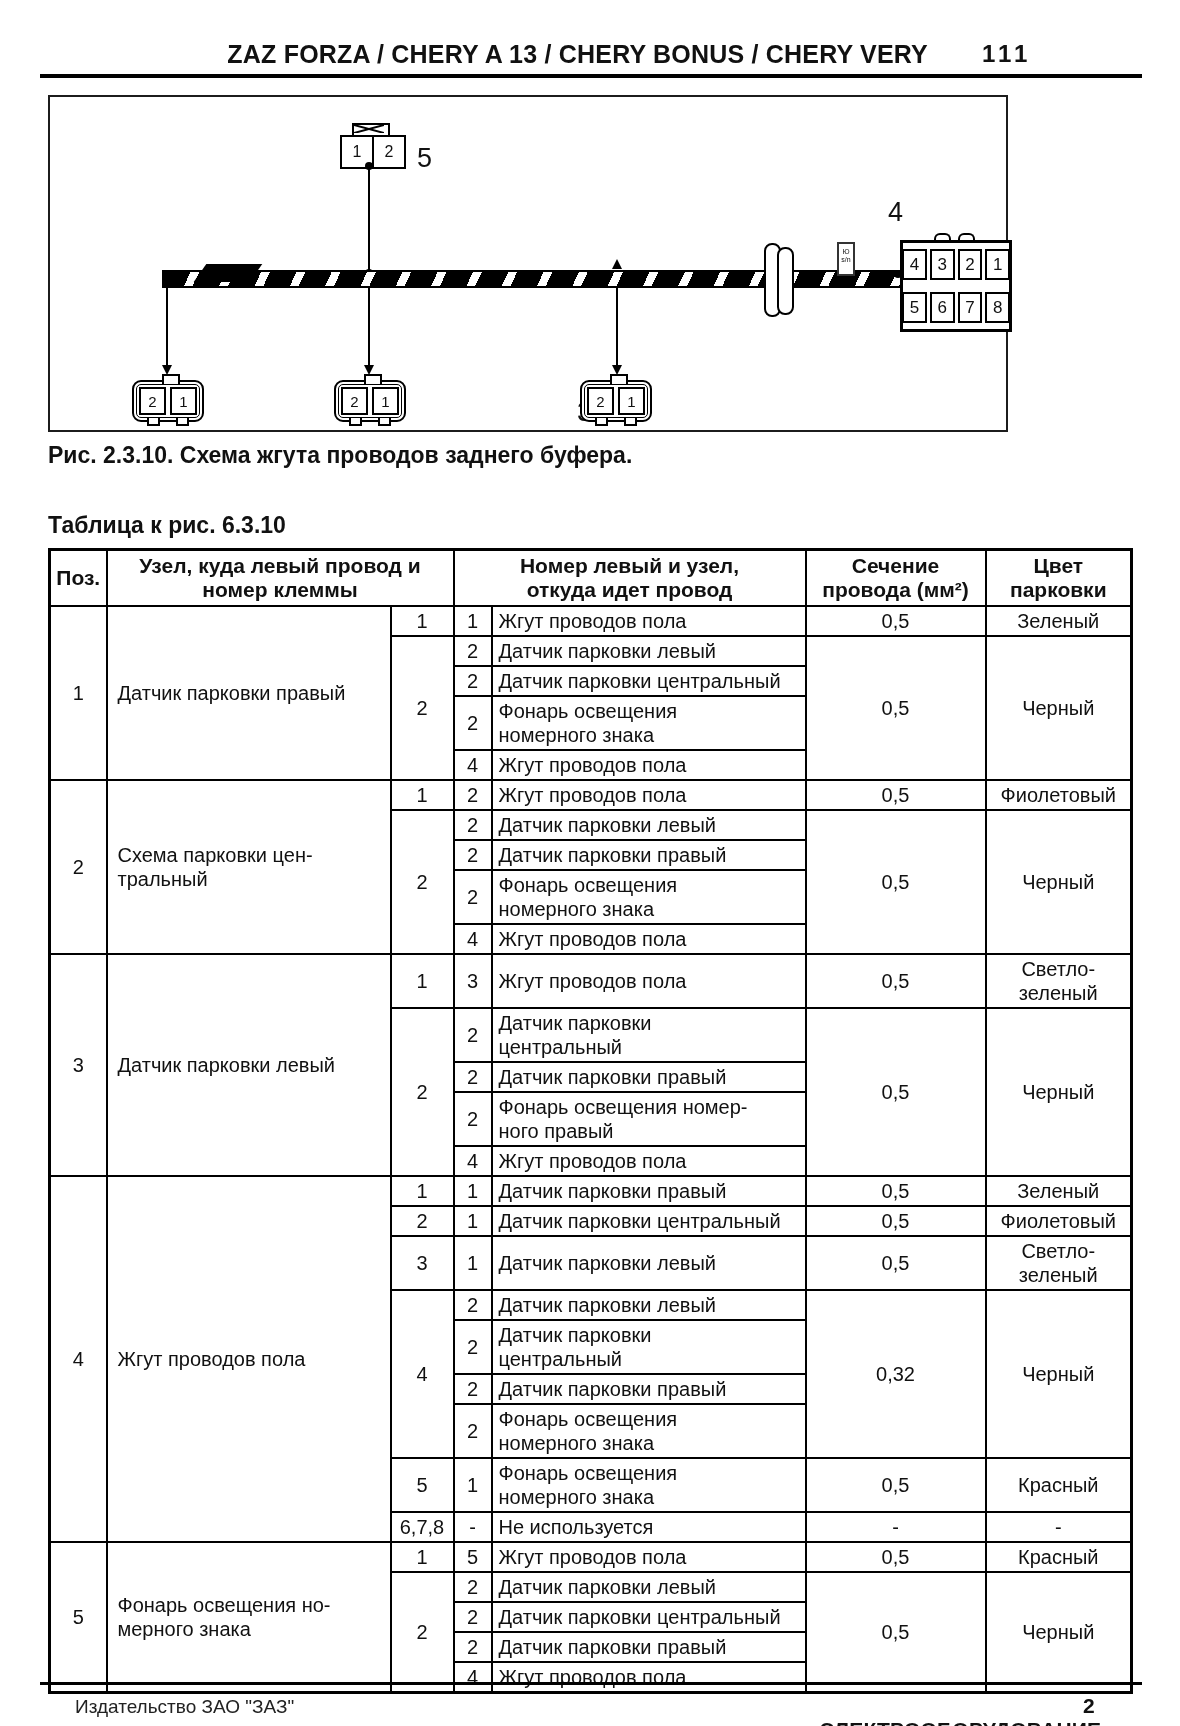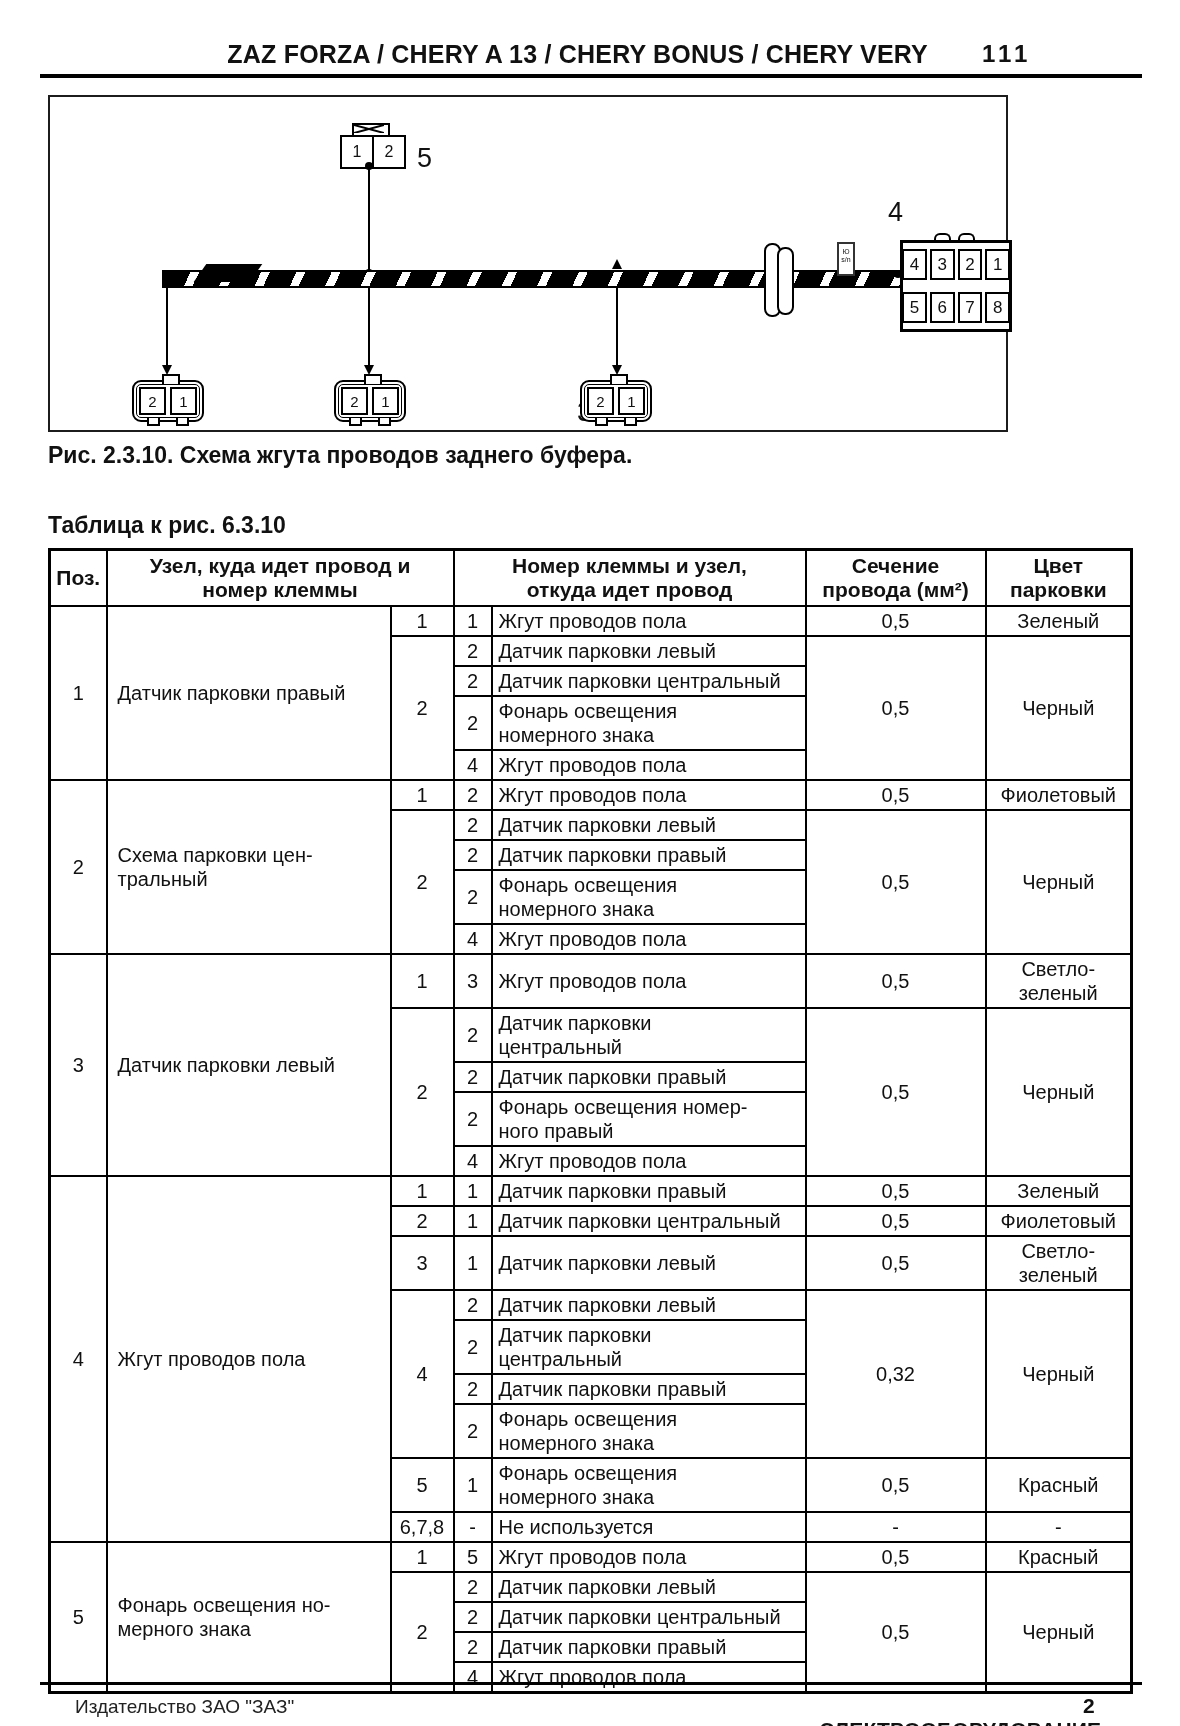--- a/index.html
+++ b/index.html
@@ -171,23 +171,23 @@
         <col style="width:284px">
         <col style="width:63px">
         <col style="width:38px">
       <col style="width:314px">
         <col style="width:180px">
         <col style="width:146px">
     </colgroup>
     <thead>
       <tr>
         <th data-bind="table.headers.pos">Поз.</th>
-        <th colspan="2" data-bind="table.headers.node">Узел, куда идет провод и
+        <th colspan="2" data-bind="table.headers.node">Узел, куда левый провод и
 номер клеммы</th>
-        <th colspan="2" data-bind="table.headers.terminal">Номер клеммы и узел,
+        <th colspan="2" data-bind="table.headers.terminal">Номер левый и узел,
 откуда идет провод</th>
         <th data-bind="table.headers.section">Сечение
 провода (мм²)</th>
         <th data-bind="table.headers.color">Цвет
 парковки</th>
       </tr>
     </thead>
     <tbody>
 
       <tr>

